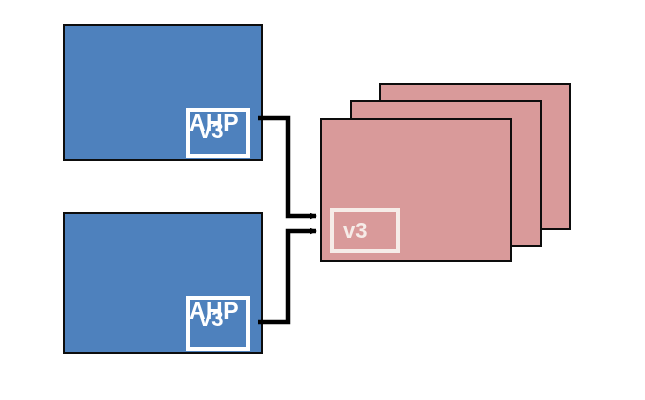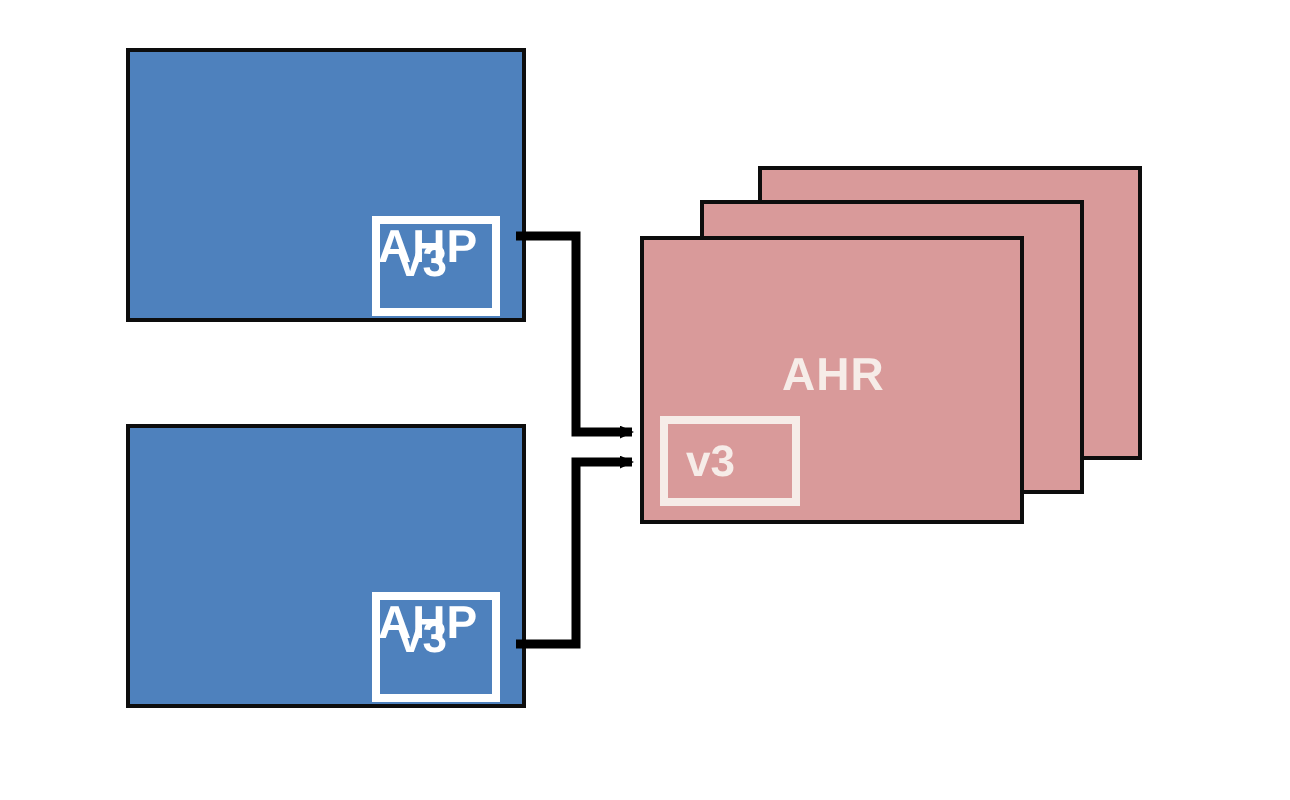--- a/index.html
+++ b/index.html
@@ -85,21 +85,20 @@
 </style>
 </head>
 <body style="background: rgb(255, 255, 255);">
 
 <div id="canvas">
 
   <div class="node red" id="n-ahr-back" style="left: 379px; top: 83px; width: 192px; height: 147px; background: rgb(217, 154, 154); border-color: rgb(13, 13, 13);"></div>
   <div class="node red" id="n-ahr-middle" style="left: 350px; top: 100px; width: 192px; height: 147px; background: rgb(217, 154, 154); border-color: rgb(13, 13, 13);"></div>
 
   <div class="node red" id="n-ahr-front" style="left: 320px; top: 118px; width: 192px; height: 144px; background: rgb(217, 154, 154); border-color: rgb(13, 13, 13);">
-    <span class="node-label on-red" id="l-ahr-front" style="left: 69px; top: 56px; color: rgb(246, 236, 232);">AHR</span>
     <div class="subbox on-red" id="s-ahr-front" style="left: 8px; top: 88px; width: 70px; height: 45px;">
       <span class="subbox-label">v3</span>
     </div>
   </div>
 
   <div class="node blue" id="n-ahp-top" style="left: 63px; top: 24px; width: 200px; height: 137px; background: rgb(78, 129, 189); border-color: rgb(13, 13, 13);">
     <span class="node-label on-blue" id="l-ahp-top" style="left: 124px; top: 86px; color: rgb(255, 255, 255);">AHP</span>
     <div class="subbox on-blue" id="s-ahp-top" style="left: 121px; top: 82px; width: 64px; height: 50px;">
       <span class="subbox-label">v3</span>
     </div>

